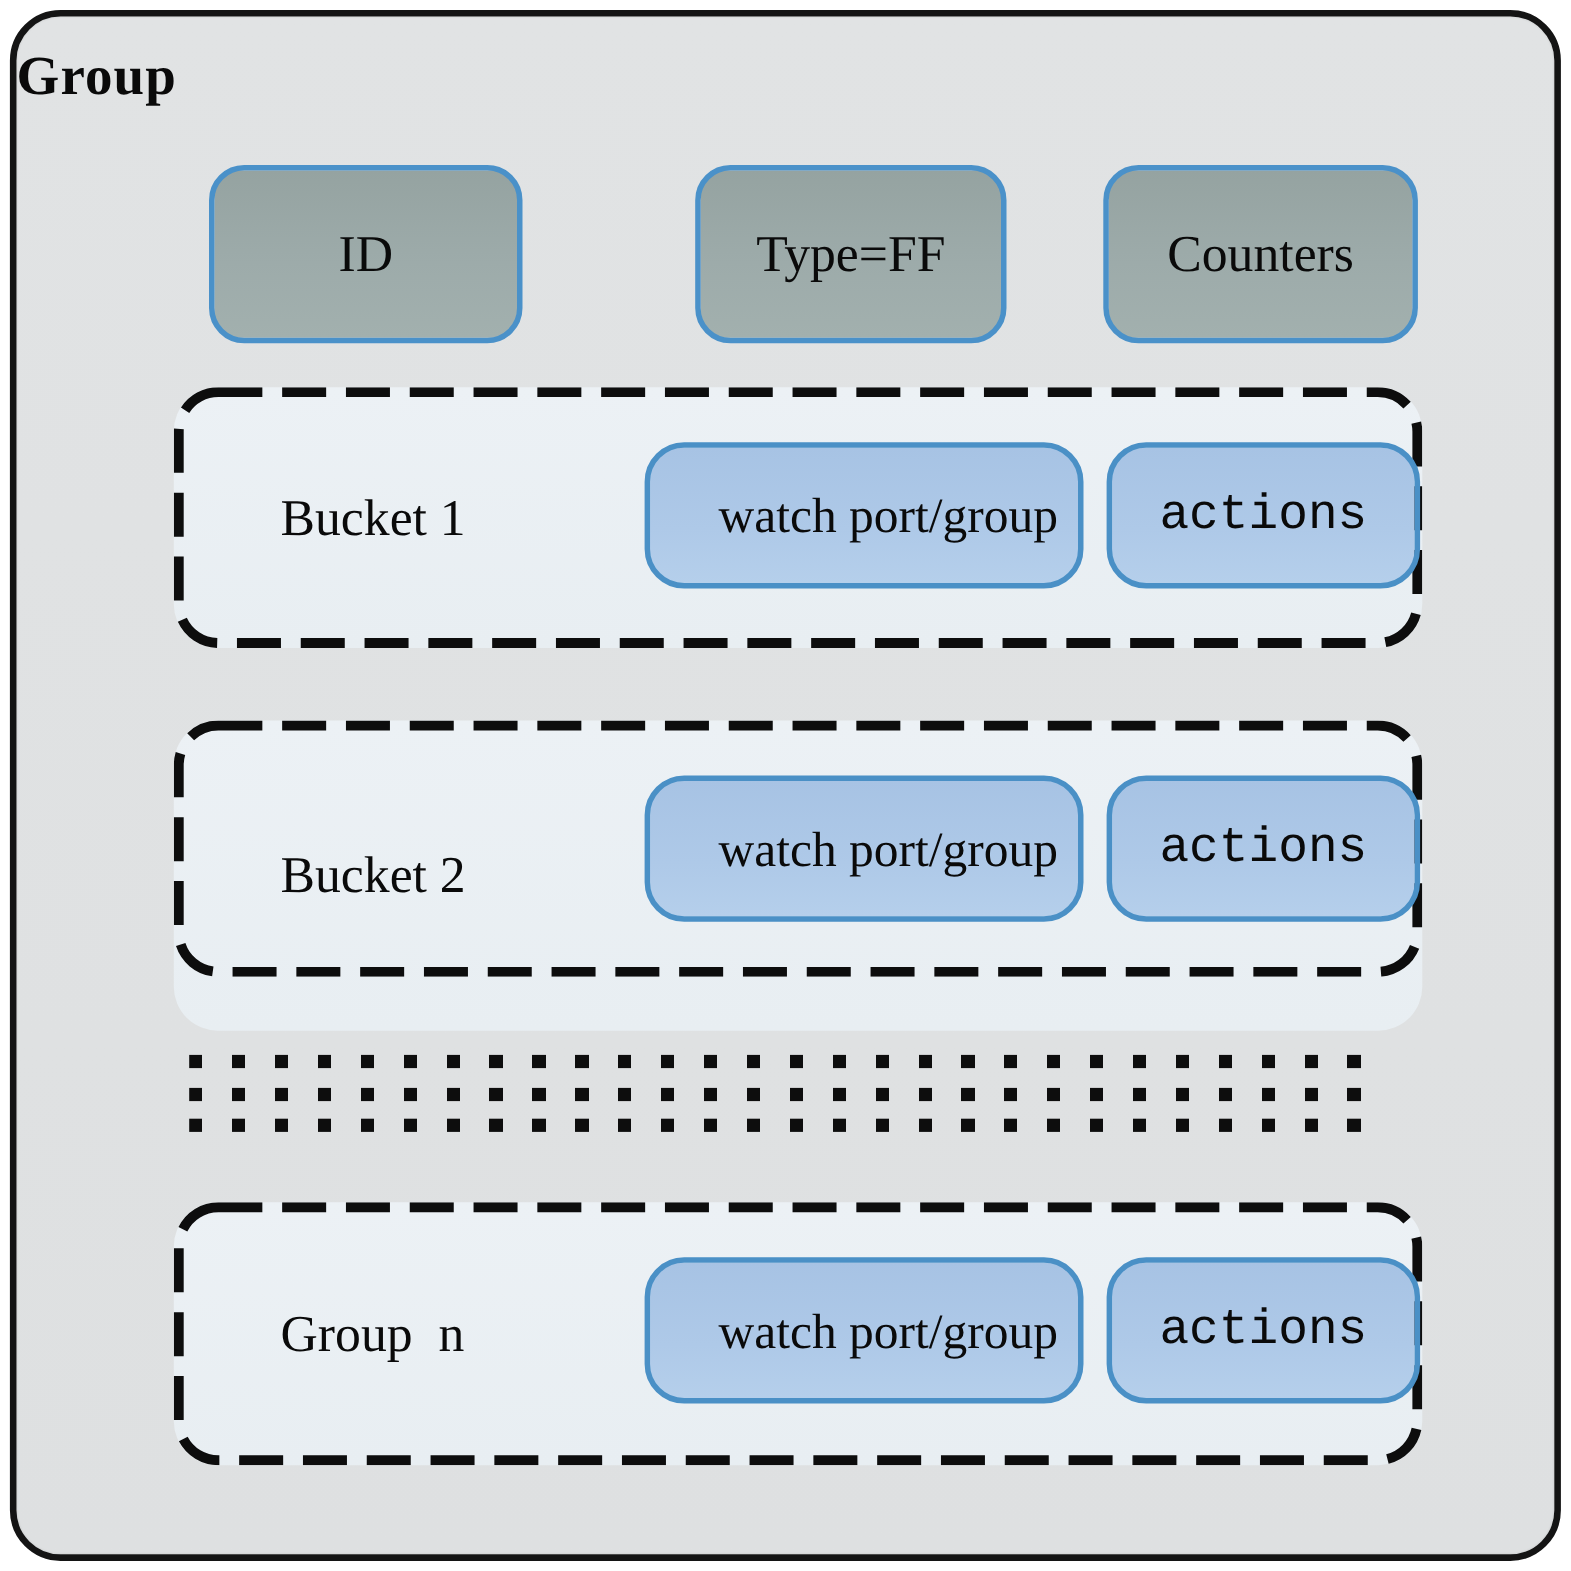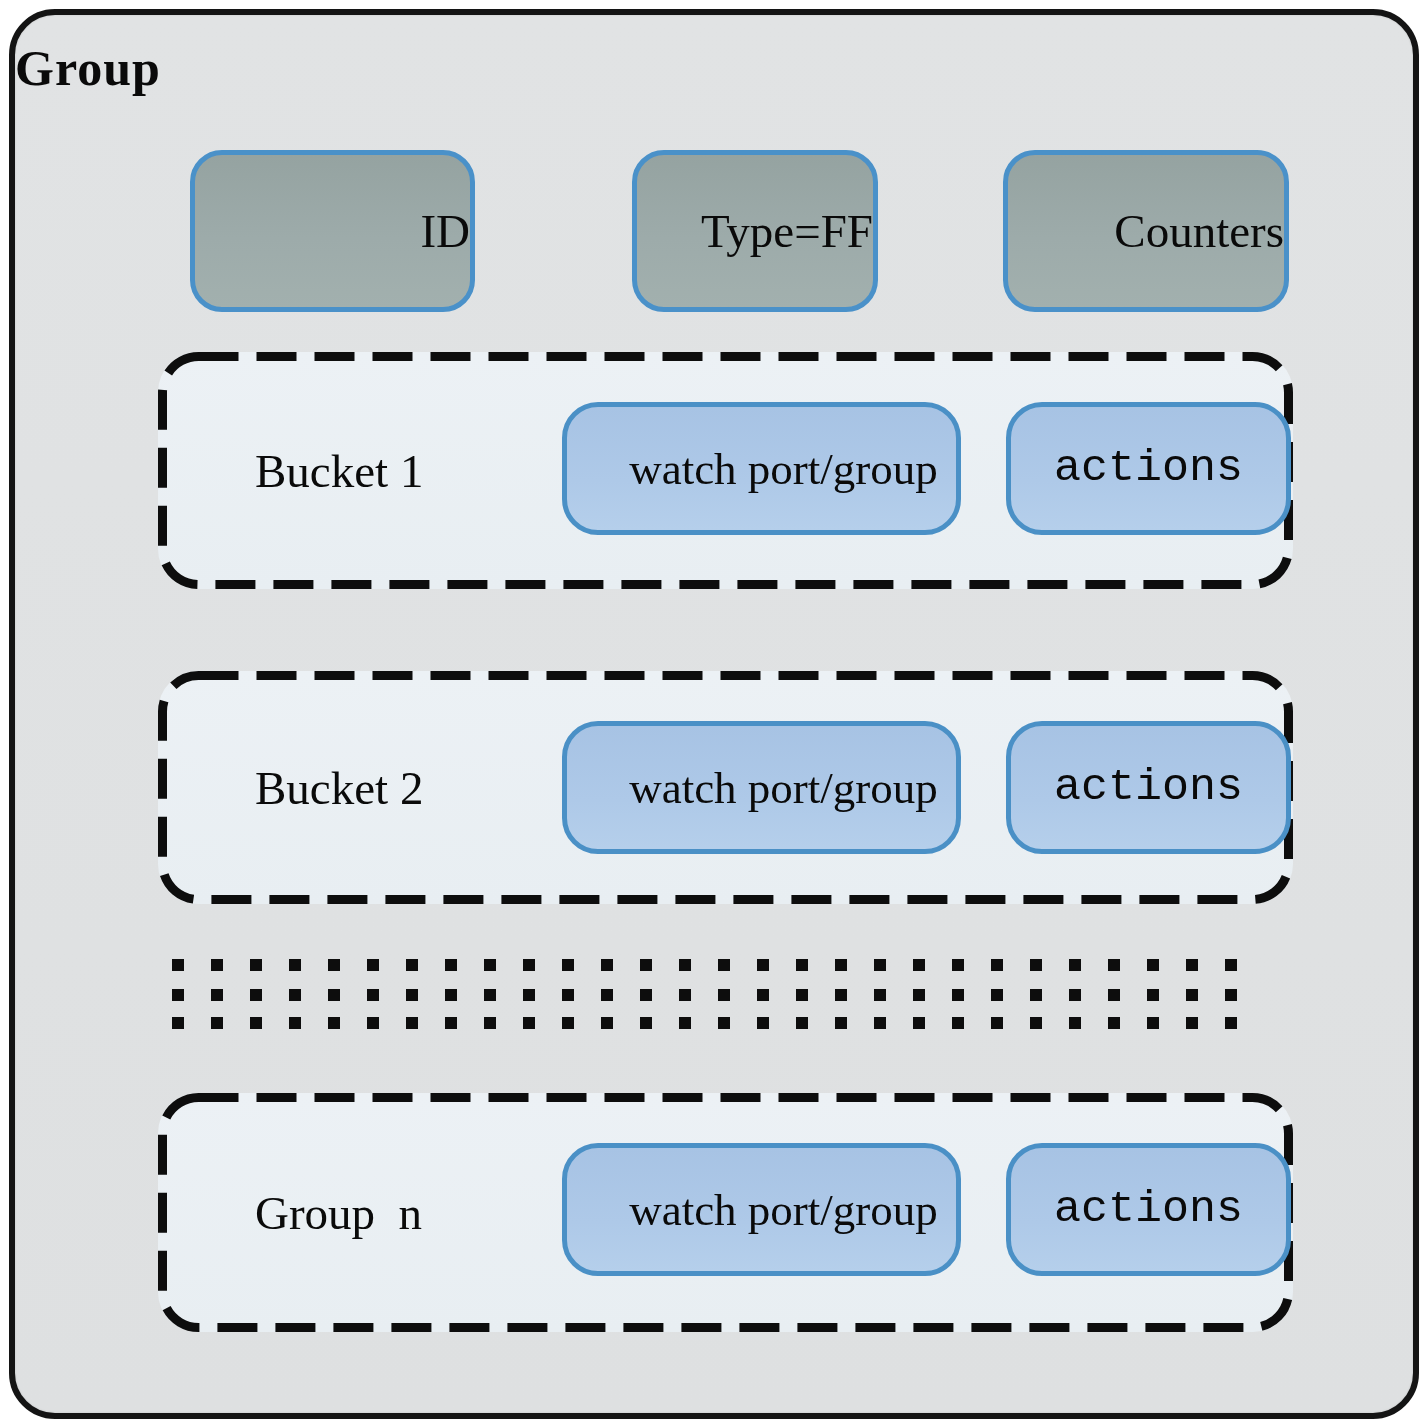--- a/index.html
+++ b/index.html
@@ -33,36 +33,36 @@
   .field {
     position: absolute;
     top: 135px;
     height: 162px;
     border: 5px solid #4a91c9;
     border-radius: 32px;
     background: linear-gradient(180deg, #95a3a1 0%, #9dabaa 55%, #a2b0ae 100%);
     box-sizing: border-box;
     display: flex;
     align-items: center;
-    justify-content: flex-end;
+    justify-content: center;
     font-size: 47px;
   }
   .field-id       { left: 175px; width: 285px; }
-  .field-type     { left: 617px; width: 246px; }
+  .field-type     { left: 617px; width: 283px; }
   .field-counters { left: 988px; width: 286px; }
   .bucket {
     position: absolute;
     left: 143px;
     width: 1135px;
     border-radius: 40px;
     background: linear-gradient(180deg, #ecf1f5 0%, #e8eef2 100%);
     text-align: right;
   }
   .bucket-1 { top: 337px;  height: 237px; }
-  .bucket-2 { top: 640px;  height: 233px; margin-top: 16px; }
+  .bucket-2 { top: 640px;  height: 282px; }
   .bucket-n { top: 1078px; height: 239px; }
   .dash-border {
     position: absolute;
     left: 0; top: 0;
     pointer-events: none;
   }
   .bucket-label {
     position: absolute;
     left: 97px;
     top: 0;
@@ -78,21 +78,21 @@
     height: 133px;
     border: 5px solid #4a90c6;
     border-radius: 36px;
     background: linear-gradient(180deg, #a7c3e4 0%, #aec9e8 60%, #b5cfeb 100%);
     box-sizing: border-box;
     display: flex;
     align-items: center;
     justify-content: center;
     font-size: 45px;
   }
-  .chip-watch   { left: 404px; width: 399px; padding-left: 44px; }
+  .chip-watch   { left: 428px; width: 399px; padding-left: 44px; }
   .chip-actions { left: 848px; width: 285px; font-family: Liberation Mono, monospace; }
   .dots-row {
     position: absolute;
     left: 157px;
     width: 1078px;
     height: 12px;
     background: repeating-linear-gradient(90deg, #0d0d0d 0 12px, transparent 12px 39px);
   }
   .dots-row-1 { top: 944px; }
   .dots-row-2 { top: 974px; }

